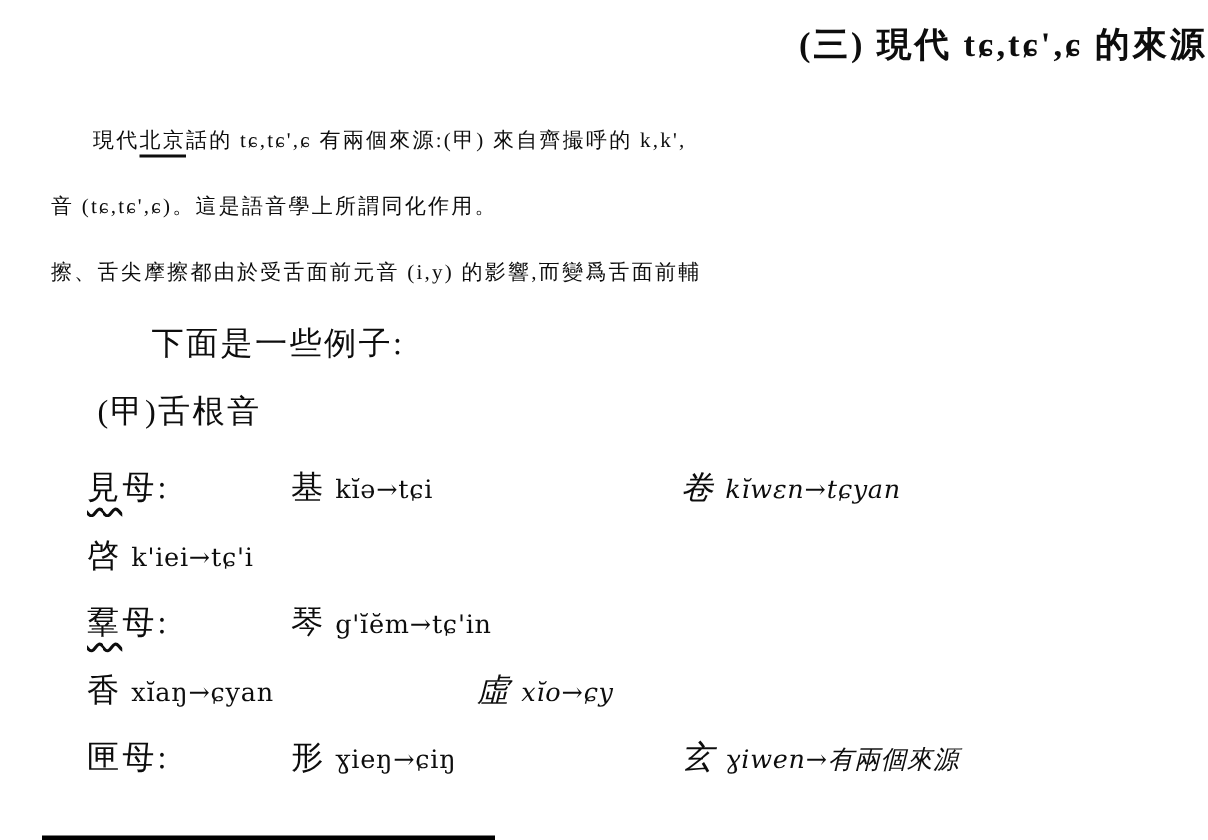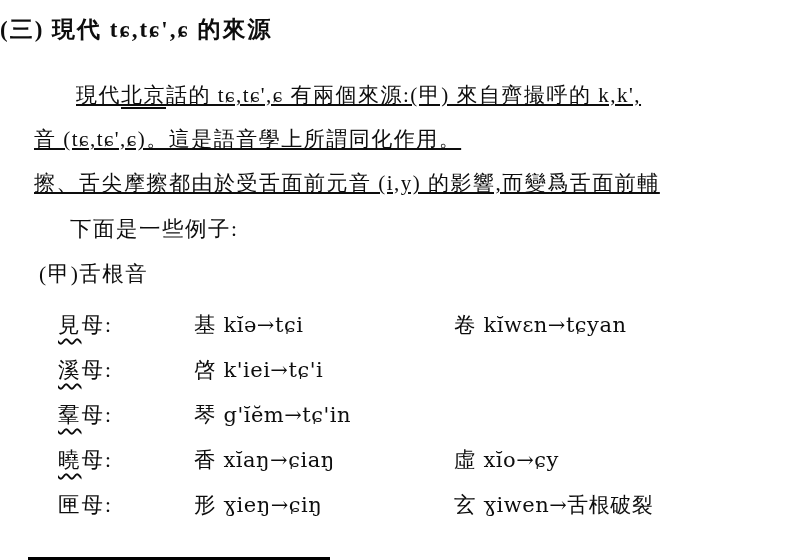--- a/index.html
+++ b/index.html
@@ -9,52 +9,51 @@
     color: #0d0d0d;
     font-family: "Liberation Serif", "DejaVu Serif", serif;
     position: relative;
     overflow: hidden;
   }
   .page {
     position: absolute;
     left: 0; top: 0; right: 0; bottom: 0;
   }
   .doc-title {
-    text-align: left;
+    text-align: right;
     font-weight: bold;
     font-size: 23px;
     letter-spacing: 2px;
     padding-top: 14px;
     white-space: nowrap;
   }
   .para {
     margin-top: 28px;
     padding: 0 28px 0 34px;
-    font-size: 21px;
+    font-size: 14px;
     letter-spacing: 1.5px;
-    text-decoration: underline;
   }
   .para .pline {
     line-height: 44px;
     white-space: nowrap;
   }
   .para .pline.first { text-indent: 2em; }
   .uname {
     text-decoration: underline;
     text-underline-offset: 5px;
     text-decoration-thickness: 2px;
   }
   .intro-line, .section-line {
-    padding-left: 39px;
+    padding-left: 65px;
     font-size: 21.5px;
     letter-spacing: 1.5px;
     line-height: 45px;
     white-space: nowrap;
   }
-  .intro-line { margin-top: 2px; padding-left: 70px; }
+  .intro-line { margin-top: 2px; padding-left: 101px; }
   .examples {
     margin-top: 6px;
     padding-left: 58px;
     font-size: 21.5px;
   }
   .ex-row {
     display: flex;
     align-items: baseline;
     height: 45px;
     line-height: 45px;
@@ -63,25 +62,25 @@
   .ex-label {
     width: 136px;
     letter-spacing: 2px;
   }
   .wavy {
     text-decoration: underline wavy;
     text-decoration-thickness: 1.5px;
     text-underline-offset: 6px;
   }
   .ex-item1 { width: 260px; }
-  .ex-item2 { flex: 1; }
+  .ex-item2 { flex: 1; font-style: italic; }
   .hanzi { letter-spacing: 0; margin-right: 8px; }
   .ipa {
     font-family: "DejaVu Serif", "Liberation Serif", serif;
-    font-size: 21px;
+    font-size: 17px;
     letter-spacing: 0.5px;
     text-align: right;
   }
   .scan-artifact-line {
     position: absolute;
     left: 28px; bottom: 0;
     width: 302px; height: 3px;
     background: #000;
   }
 </style>
@@ -103,38 +102,36 @@
 
   <div class="examples">
 
     <div class="ex-row">
       <span class="ex-label"><span class="wavy">見</span><span>母:</span></span>
       <span class="ex-item1"><span class="hanzi">基</span><span class="ipa">kĭə→tɕi</span></span>
       <span class="ex-item2"><span class="hanzi">卷</span><span class="ipa">kĭwɛn→tɕyan</span></span>
     </div>
 
     <div class="ex-row">
-      <span class="ex-label"><span class="wavy">溪</span><span>母:</span></span>
       <span class="ex-item1"><span class="hanzi">啓</span><span class="ipa">k'iei→tɕ'i</span></span>
     </div>
 
     <div class="ex-row">
       <span class="ex-label"><span class="wavy">羣</span><span>母:</span></span>
       <span class="ex-item1"><span class="hanzi">琴</span><span class="ipa">g'ĭĕm→tɕ'in</span></span>
     </div>
 
     <div class="ex-row">
-      <span class="ex-label"><span class="wavy">曉</span><span>母:</span></span>
-      <span class="ex-item1"><span class="hanzi">香</span><span class="ipa">xĭaŋ→ɕiaŋ</span></span>
+      <span class="ex-item1"><span class="hanzi">香</span><span class="ipa">xĭaŋ→ɕyan</span></span>
       <span class="ex-item2"><span class="hanzi">虛</span><span class="ipa">xĭo→ɕy</span></span>
     </div>
 
     <div class="ex-row">
       <span class="ex-label"><span>匣</span><span>母:</span></span>
       <span class="ex-item1"><span class="hanzi">形</span><span class="ipa">ɣieŋ→ɕiŋ</span></span>
-      <span class="ex-item2"><span class="hanzi">玄</span><span class="ipa">ɣiwen→舌根破裂</span></span>
+      <span class="ex-item2"><span class="hanzi">玄</span><span class="ipa">ɣiwen→有兩個來源</span></span>
     </div>
 
   </div>
 
   <div class="scan-artifact-line"></div>
 
 </div>
 
 </body></html>

